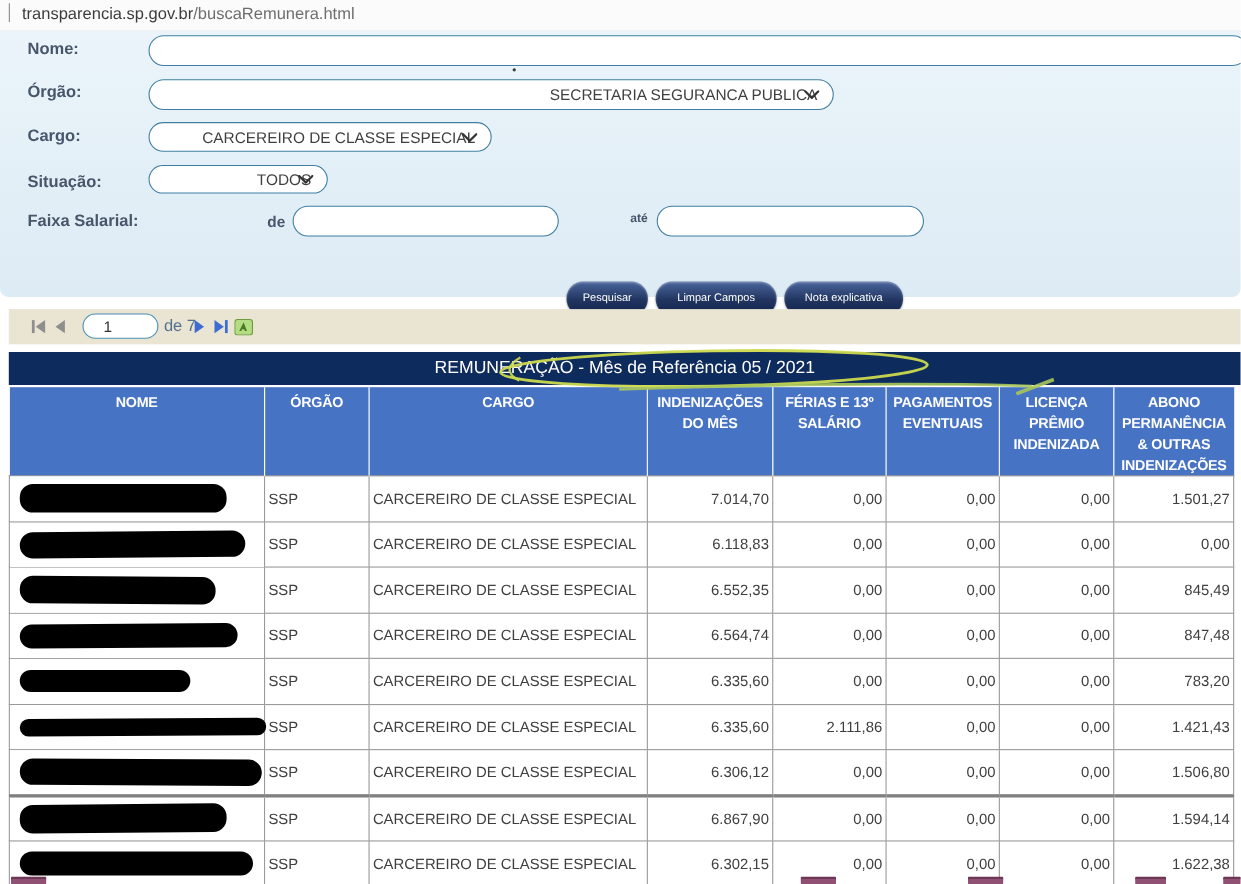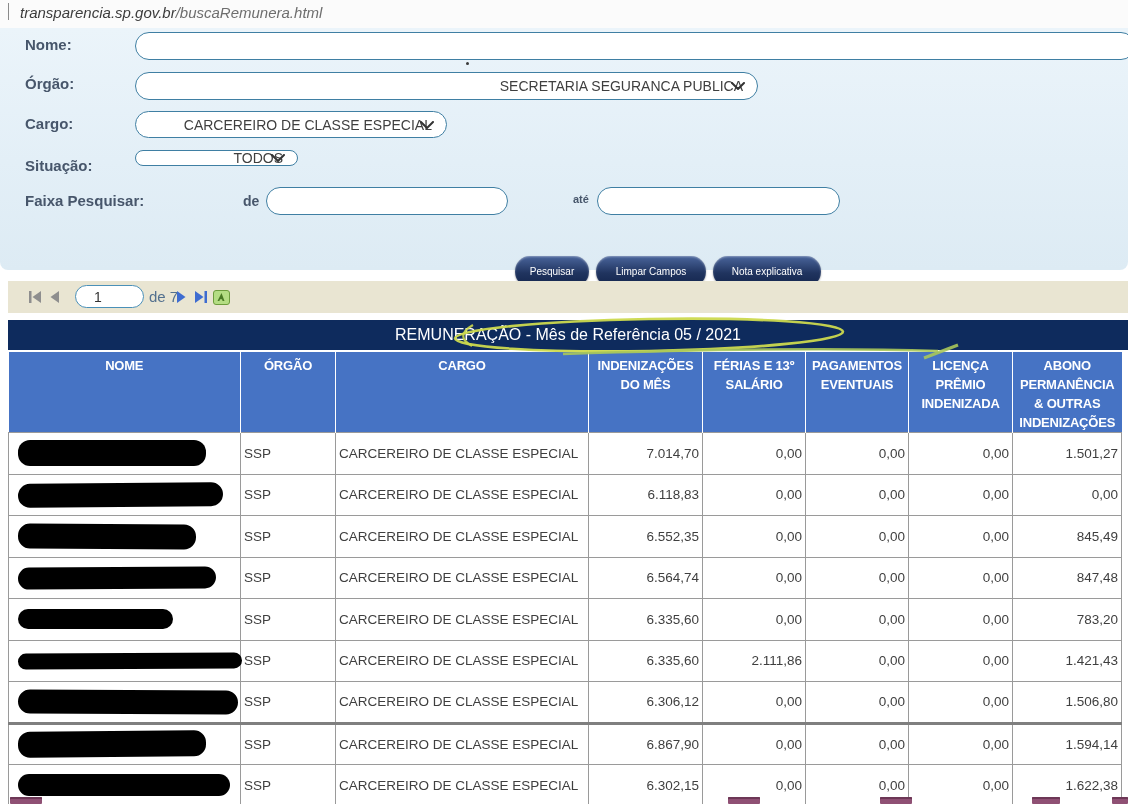--- a/index.html
+++ b/index.html
@@ -2,21 +2,21 @@
 <html lang="pt"><head>
 <meta charset="utf-8">
 <style>
   html,body{margin:0;padding:0;background:#fff;}
   .screen{position:relative;width:1128px;height:804px;overflow:hidden;background:#fff;
           font-family:"Liberation Sans","DejaVu Sans",sans-serif;}
   
   .urlbar{position:absolute;left:0;top:0;width:1128px;height:28px;background:#fbfbfb;
           border-bottom:1px solid #cfcfcf;}
   .url-cursor{position:absolute;left:8px;top:3px;width:1px;height:17px;background:#8a8a8a;}
-  .url-text{position:absolute;left:20px;top:4px;font-size:15px;color:#3c3c3c;white-space:nowrap;font-style:italic;}
+  .url-text{position:absolute;left:20px;top:4px;font-size:15px;color:#3c3c3c;white-space:nowrap;}
   .url-text .path{color:#6e6e6e;}
   
   .form-area{position:absolute;left:0;top:28px;width:1128px;height:242px;
              background:linear-gradient(to bottom,#ebf4fa 0%,#e3eff7 55%,#ddebf4 100%);
              border-radius:0 0 8px 8px;}
   .flabel{position:absolute;font-size:15px;font-weight:bold;color:#47566b;}
   .pill-input,.pill-select{position:absolute;background:#fff;border:1px solid #3f7fa3;
              border-radius:14px;box-sizing:border-box;font-size:14px;color:#3f3f3f;}
   .pill-input{padding:0 14px;outline:none;font-family:inherit;}
   .pill-select{display:flex;align-items:center;padding:0 14px;cursor:default;justify-content:flex-end;}
@@ -79,28 +79,28 @@
 
     <div class="flabel" style="left:25px;top:87px;">Cargo:</div>
     <div class="pill-select" style="left:135px;top:83px;width:312px;height:27px;">
       <span>CARCEREIRO DE CLASSE ESPECIAL</span>
       <svg class="chev" width="14" height="8" viewBox="0 0 14 8">
           <path d="M1 1 L7 7 L13 1" stroke="#333" stroke-width="2" fill="none" stroke-linecap="round"></path>
         </svg>
     </div>
 
     <div class="flabel" style="left:25px;top:129px;">Situação:</div>
-    <div class="pill-select" style="left:135px;top:122px;width:163px;height:16px;">
+    <div class="pill-select" style="left:135px;top:122px;width:163px;height:26px;">
       <span>TODOS</span>
       <svg class="chev" width="14" height="8" viewBox="0 0 14 8">
           <path d="M1 1 L7 7 L13 1" stroke="#333" stroke-width="2" fill="none" stroke-linecap="round"></path>
         </svg>
     </div>
 
-    <div class="flabel" style="left:25px;top:164px;">Faixa Pesquisar:</div>
+    <div class="flabel" style="left:25px;top:164px;">Faixa Salarial:</div>
     <div class="flabel" style="left:243px;top:165px;font-size:14px;">de</div>
     <input class="pill-input" style="left: 266px; top: 159px; width: 242px; height: 28px;" value="">
     <div class="flabel" style="left:573px;top:165px;font-size:11px;">até</div>
     <input class="pill-input" style="left: 597px; top: 159px; width: 243px; height: 28px;" value="">
 
     <button class="btn" style="left:515px;width:74px;">Pesquisar</button>
     <button class="btn" style="left:596px;width:110px;">Limpar Campos</button>
     <button class="btn" style="left:713px;width:108px;">Nota explicativa</button>
   </div>
 

